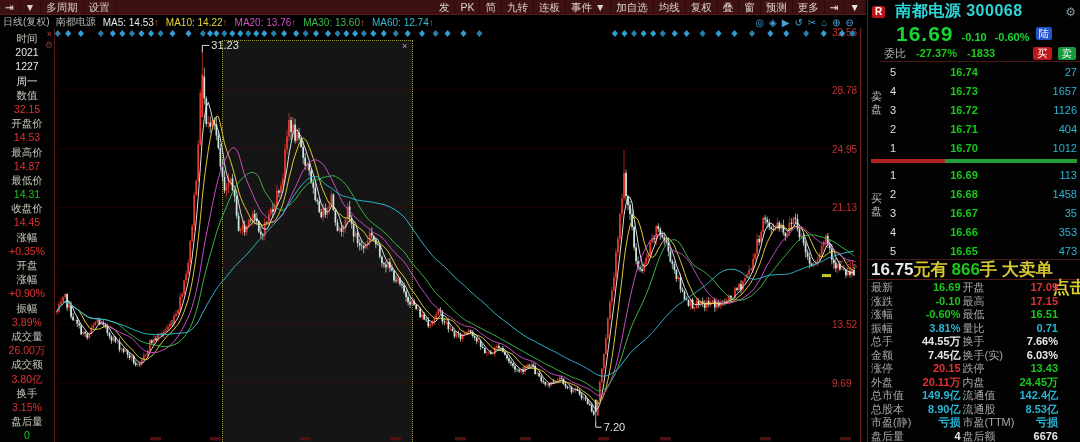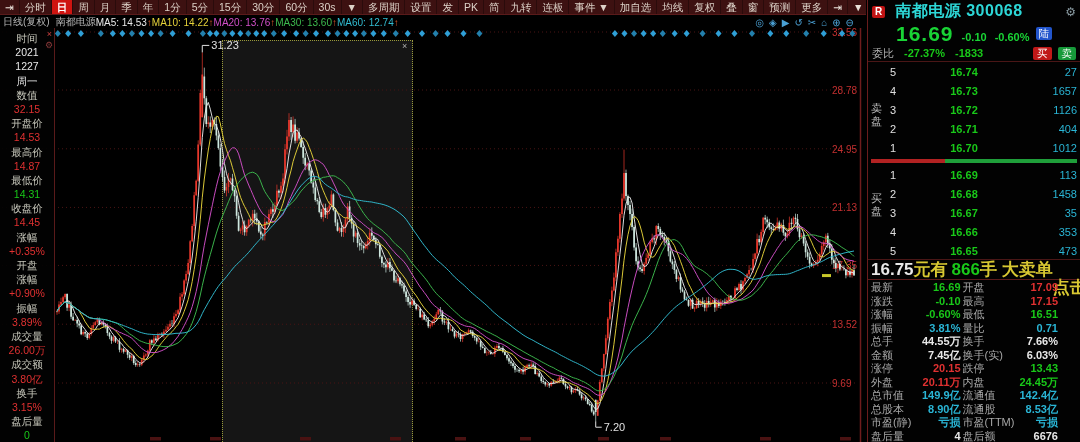--- a/index.html
+++ b/index.html
@@ -15,21 +15,21 @@
   .tb-btn { padding:0 5px; line-height:14px; border-right:1px solid #2a0b0b;
     white-space:nowrap; cursor:default; }
   .tb-btn.active { background:#cf1410; color:#fff; font-weight:bold; }
   .tb-right { margin-left:auto; display:flex; }
   .tb-icon { color:#e8e0d8; }
 
   
   .chart-header { position:absolute; left:0; top:16px; width:866px; height:12px;
     background:#000; display:flex; align-items:center; font-size:10px;
     color:#b8b8b8; padding:0 3px; white-space:nowrap; overflow:hidden; }
-  .ma-item { margin-left:0; }
+  .ma-item { margin-left:7px; }
   .ma-arrow { color:#e05a2a; }
   .hdr-icons { margin-left:auto; color:#4aa0d4; font-size:10px;
     letter-spacing:5px; padding-right:4px; }
 
   
   .chart-area { position:absolute; left:0; top:28px; width:866px; height:414px;
     background:#000; overflow:hidden; }
   #selection { position:absolute; background:rgba(235,235,235,0.09);
     border-left:1px dotted #99993a; border-right:1px dotted #99993a;
     border-top:1px dotted #99993a; z-index:1; }
@@ -55,21 +55,21 @@
   .r-badge { background:#c01414; color:#fff; font-size:10px; font-weight:bold;
     padding:0 3px; border-radius:2px; margin-right:10px; line-height:12px; }
   .stock-name { color:#2dd7d7; font-size:16px; font-weight:bold; letter-spacing:0.5px; }
   .gear { margin-left:auto; color:#8899a0; font-size:12px; }
   .rp-price-row { display:flex; align-items:baseline; padding:1px 4px 0 28px; height:24px; }
   .big-price { font-size:21px; font-weight:bold; color:#19d435; letter-spacing:1px; }
   .chg { color:#19d435; font-size:11px; margin-left:8px; font-weight:bold; }
   .mkt-badge { background:#2255cc; color:#fff; font-size:10.5px; padding:0 3px;
     border-radius:2px; margin-left:6px; align-self:center; line-height:13px; }
   .rp-weibi { display:flex; align-items:center; height:17px; padding:0 4px;
-    border-bottom:1px solid #4a1616; color:#b0b0b0; }
+    border-bottom:1px solid #4a1616; color:#b0b0b0;margin-left:12px; }
   .weibi-val { color:#19c819; font-weight:bold; margin-left:10px; }
   .bs-btn { font-size:10.5px; color:#fff; padding:0 4px; line-height:13px;
     border-radius:2px; margin-left:6px; }
   .buy-btn { background:#c01818; margin-left:auto; }
   .sell-btn { background:#169a3a; }
   .book { position:relative; height:198px; border-bottom:1px solid #4a1616; }
   .v-label { position:absolute; left:3px; width:12px; color:#b8b8b8;
     font-size:11px; line-height:13px; word-break:break-all; }
   .book-row { display:flex; align-items:center; height:19px; padding-left:22px; }
   .book-row .lv { width:16px; color:#e0e0e0; }
@@ -89,34 +89,20 @@
   .st-lab { color:#a8a8a8; }
   .st-val { text-align:right; font-weight:bold; padding-right:2px; }
 </style>
 </head>
 <body>
 
 <div id="app">
 
   <div class="toolbar">
     <div class="tb-btn tb-icon">⇥</div>
-    <div id="periods" style="display:flex">
-        <div class="tb-btn">分时</div>
-        <div class="tb-btn active">日</div>
-        <div class="tb-btn">周</div>
-        <div class="tb-btn">月</div>
-        <div class="tb-btn">季</div>
-        <div class="tb-btn">年</div>
-        <div class="tb-btn">1分</div>
-        <div class="tb-btn">5分</div>
-        <div class="tb-btn">15分</div>
-        <div class="tb-btn">30分</div>
-        <div class="tb-btn">60分</div>
-        <div class="tb-btn">30s</div>
-      </div>
     <div class="tb-btn">▼</div>
     <div class="tb-btn">多周期</div>
     <div class="tb-btn">设置</div>
     <div class="tb-right" id="tb-right">
         <div class="tb-btn">发</div>
         <div class="tb-btn">PK</div>
         <div class="tb-btn">简</div>
         <div class="tb-btn">九转</div>
         <div class="tb-btn">连板</div>
         <div class="tb-btn">事件 ▼</div>
@@ -292,21 +278,21 @@
       <span class="mkt-badge">陆</span>
     </div>
     <div class="rp-weibi">
       <span>委比</span>
       <span class="weibi-val">-27.37%</span>
       <span class="weibi-val">-1833</span>
       <span class="bs-btn buy-btn">买</span>
       <span class="bs-btn sell-btn">卖</span>
     </div>
     <div class="book" id="book">
-      <div class="v-label" style="top:40px">卖盘</div>
+      <div class="v-label" style="top:28px">卖盘</div>
       <div class="v-label" style="top:130px">买盘</div>
     <div class="book-row">
           <div class="lv">5</div>
           <div class="bp">16.74</div>
           <div class="bv">27</div>
         </div>
         <div class="book-row">
           <div class="lv">4</div>
           <div class="bp">16.73</div>
           <div class="bv">1657</div>

